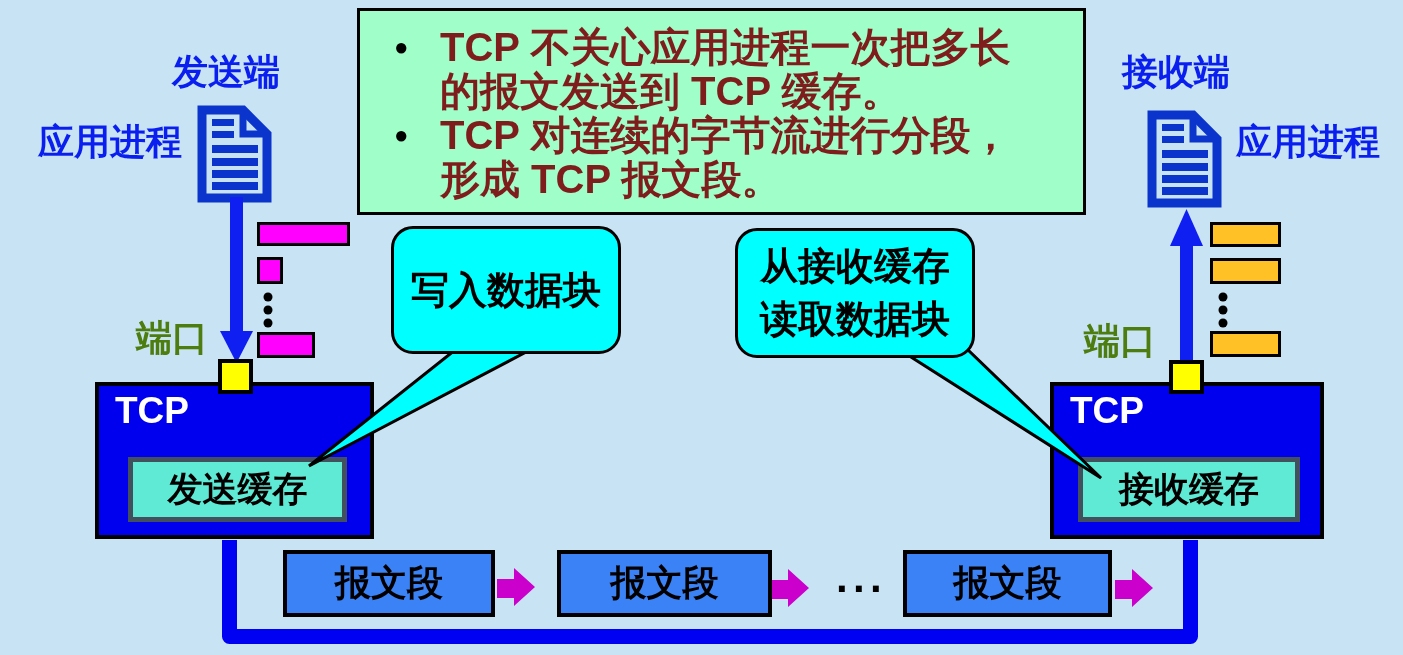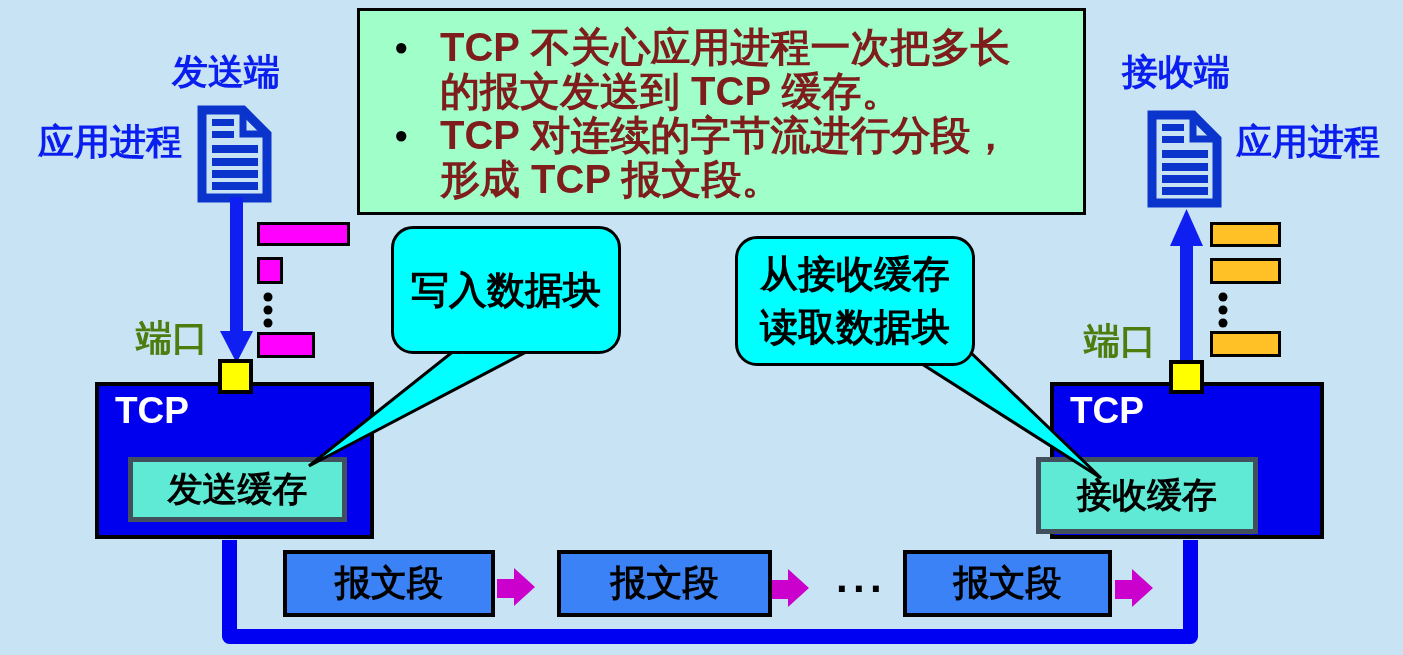--- a/index.html
+++ b/index.html
@@ -110,21 +110,21 @@
   <div class="abs tcpbox" style="left:95px;top:382px;width:279px;height:157px;">
     <span class="tcp-title">TCP</span>
   </div>
   <div class="abs tcpbox" style="left:1050px;top:382px;width:274px;height:157px;">
     <span class="tcp-title">TCP</span>
   </div>
 
   <div class="abs bufferbox" style="left:128px;top:457px;width:219px;height:65px;">
     <span>发送缓存</span>
   </div>
-  <div class="abs bufferbox" style="left:1036px;top:457px;width:222px;height:77px;">
+  <div class="abs bufferbox" style="left:1078px;top:457px;width:222px;height:65px;">
     <span>接收缓存</span>
   </div>
 
   <svg class="overlay" width="1403" height="655" viewBox="0 0 1403 655">
     <defs>
       <g id="doc-icon">
         <polygon points="4,5 45,5 69,29 69,93 4,93" fill="#C8E3F4" stroke="#0A34CC" stroke-width="9" stroke-linejoin="miter"></polygon>
         <path d="M45,5 L45,29 L69,29" fill="none" stroke="#0A34CC" stroke-width="7"></path>
         <rect x="14" y="14" width="22" height="7" fill="#0A34CC"></rect>
         <rect x="14" y="26" width="22" height="7" fill="#0A34CC"></rect>
@@ -170,21 +170,21 @@
       <polygon points="1115,580 1132,580 1132,569 1153,588 1132,607 1132,599 1115,599" fill="#CC00CC"></polygon>
     </g>
   </svg>
 
   <div class="abs port" style="left:218px;top:359px;width:35px;height:35px;"></div>
   <div class="abs port" style="left:1169px;top:360px;width:35px;height:34px;"></div>
 
   <div class="abs bubble" style="left:391px;top:226px;width:230px;height:128px;">
     <span>写入数据块</span>
   </div>
-  <div class="abs bubble" style="left:735px;top:236px;width:240px;height:130px;">
+  <div class="abs bubble" style="left:735px;top:228px;width:240px;height:130px;">
     <span>从接收缓存</span>
     <span>读取数据块</span>
   </div>
 
   <div class="abs segment" style="left:283px;top:550px;width:212px;height:67px;">
     <span>报文段</span>
   </div>
   <div class="abs segment" style="left:557px;top:550px;width:215px;height:67px;">
     <span>报文段</span>
   </div>

